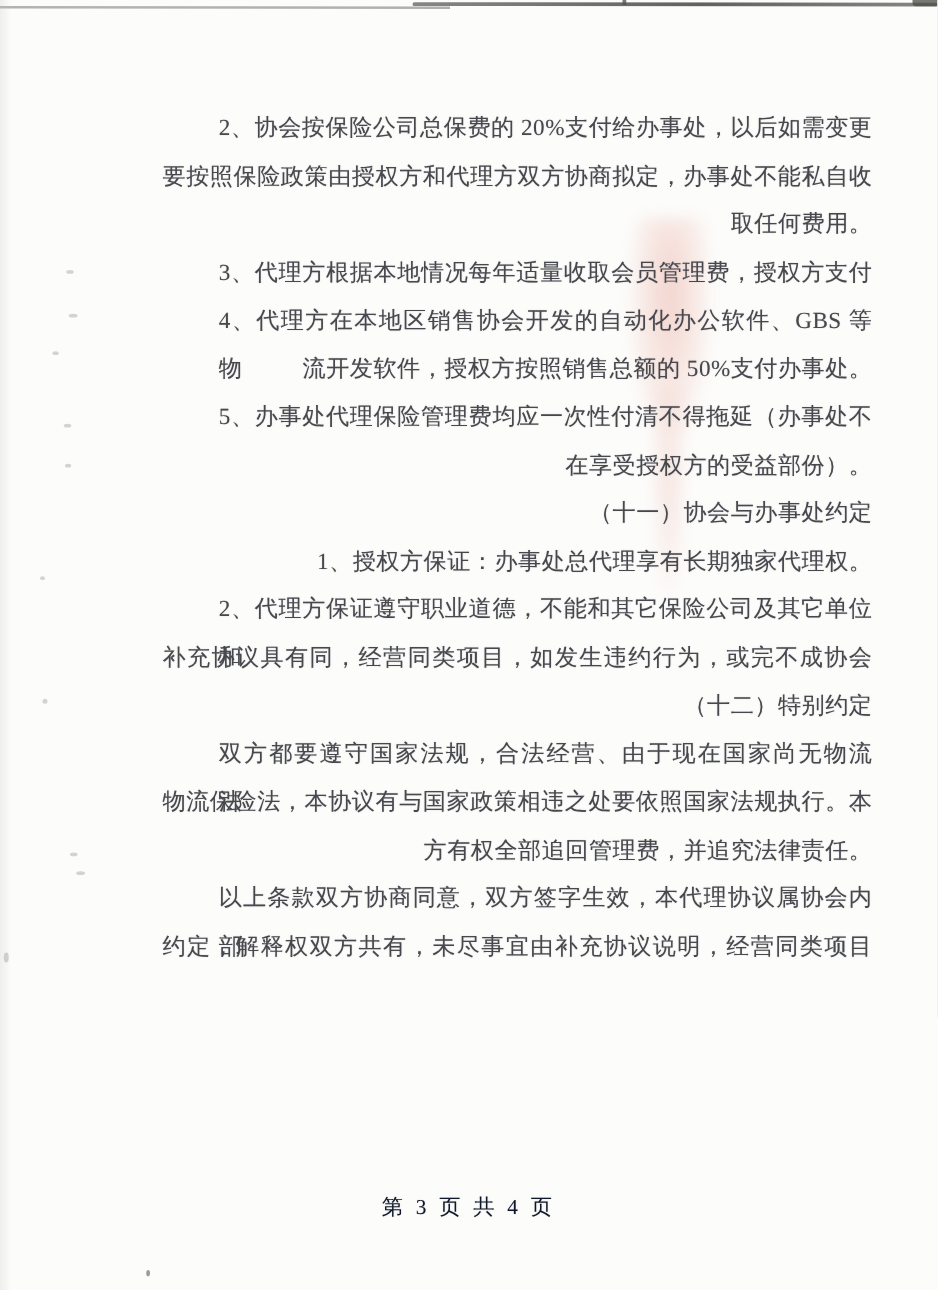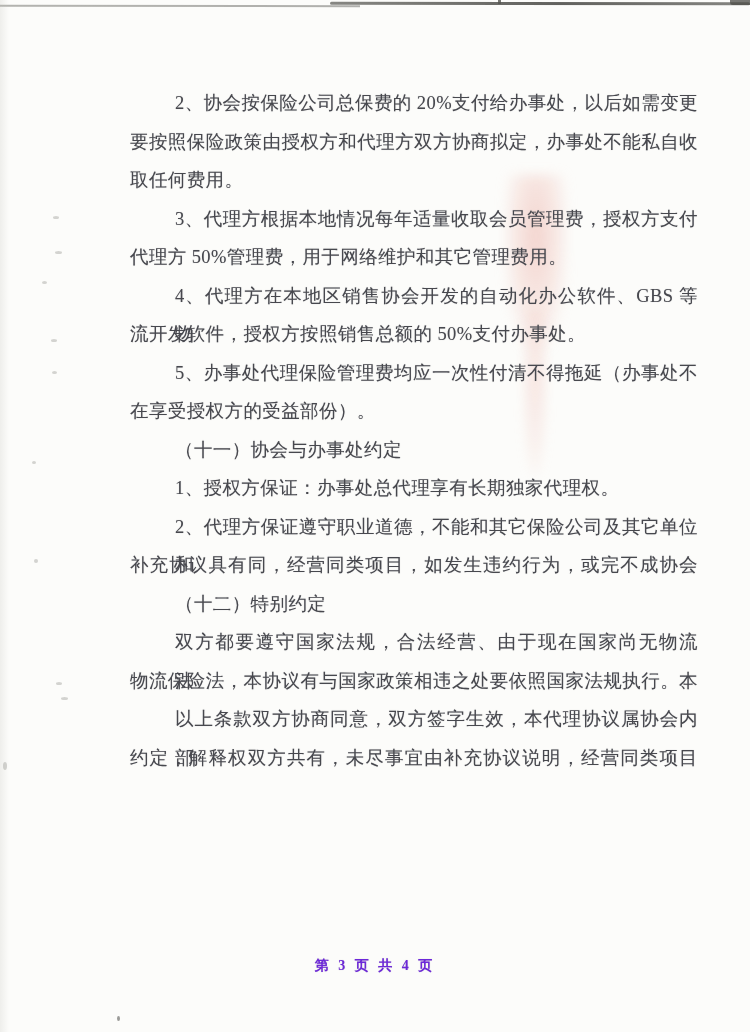--- a/index.html
+++ b/index.html
@@ -53,34 +53,33 @@
   
   #doc-body {
     position:absolute; left:130px; top:84px; width:568px;
     color:#47484e;
     font-size:18.5px;
     letter-spacing:0.4px;
     text-shadow:0 0 1px rgba(80,80,88,0.35);
   }
   #doc-body .line {
     height:38.5px; line-height:38.5px;
-    text-align:left;
+    text-align:right;
   }
   #doc-body .line.fill {
     text-align:justify;
     text-align-last:justify;
   }
   #doc-body .line.indent { padding-left:45px; }
   #page-footer {
     position:absolute; left:0; top:955px; width:750px; height:22px;
     line-height:22px; text-align:center;
-    font-size:14px; letter-spacing:3px;
-    color:#6d28d9;
+    font-size:17px; letter-spacing:3px;
+    color:#0f172a;
     text-shadow:0 0 1px rgba(80,80,88,0.3);
-    font-weight:bold;
   }
 </style>
 </head>
 <body>
 
 <div id="scan-page">
 
   <div class="edge-line-left"></div>
   <div class="edge-line-right"></div>
   <div class="edge-notch"></div>
@@ -100,31 +99,31 @@
   <div class="speck" style="left:56px;  top:682px; width:6px; height:3px;"></div>
   <div class="speck" style="left:61px;  top:697px; width:7px; height:3px;"></div>
   <div class="speck" style="left:3px;   top:762px; width:4px; height:8px;"></div>
   <div class="speck" style="left:117px; top:1016px; width:3px; height:5px; background:rgba(90,90,86,0.6);"></div>
 
   <div id="doc-body">
       <div class="line indent fill">2、协会按保险公司总保费的 20%支付给办事处，以后如需变更</div>
       <div class="line fill">要按照保险政策由授权方和代理方双方协商拟定，办事处不能私自收</div>
       <div class="line">取任何费用。</div>
       <div class="line indent fill">3、代理方根据本地情况每年适量收取会员管理费，授权方支付</div>
-      <div class="line">代理方 50%管理费，用于网络维护和其它管理费用。</div>
       <div class="line indent fill">4、代理方在本地区销售协会开发的自动化办公软件、GBS 等物</div>
       <div class="line">流开发软件，授权方按照销售总额的 50%支付办事处。</div>
       <div class="line indent fill">5、办事处代理保险管理费均应一次性付清不得拖延（办事处不</div>
       <div class="line">在享受授权方的受益部份）。</div>
       <div class="line indent">（十一）协会与办事处约定</div>
       <div class="line indent">1、授权方保证：办事处总代理享有长期独家代理权。</div>
       <div class="line indent fill">2、代理方保证遵守职业道德，不能和其它保险公司及其它单位和</div>
       <div class="line fill">补充协议具有同，经营同类项目，如发生违约行为，或完不成协会</div>
       <div class="line indent">（十二）特别约定</div>
       <div class="line indent fill">双方都要遵守国家法规，合法经营、由于现在国家尚无物流法、</div>
       <div class="line fill">物流保险法，本协议有与国家政策相违之处要依照国家法规执行。本</div>
+      <div class="line">方有权全部追回管理费，并追究法律责任。</div>
       <div class="line indent fill">以上条款双方协商同意，双方签字生效，本代理协议属协会内部</div>
       <div class="line fill">约定，解释权双方共有，未尽事宜由补充协议说明，经营同类项目</div>
     </div>
 
   <div id="page-footer">第 3 页 共 4 页</div>
 
 </div>
 
 </body></html>

